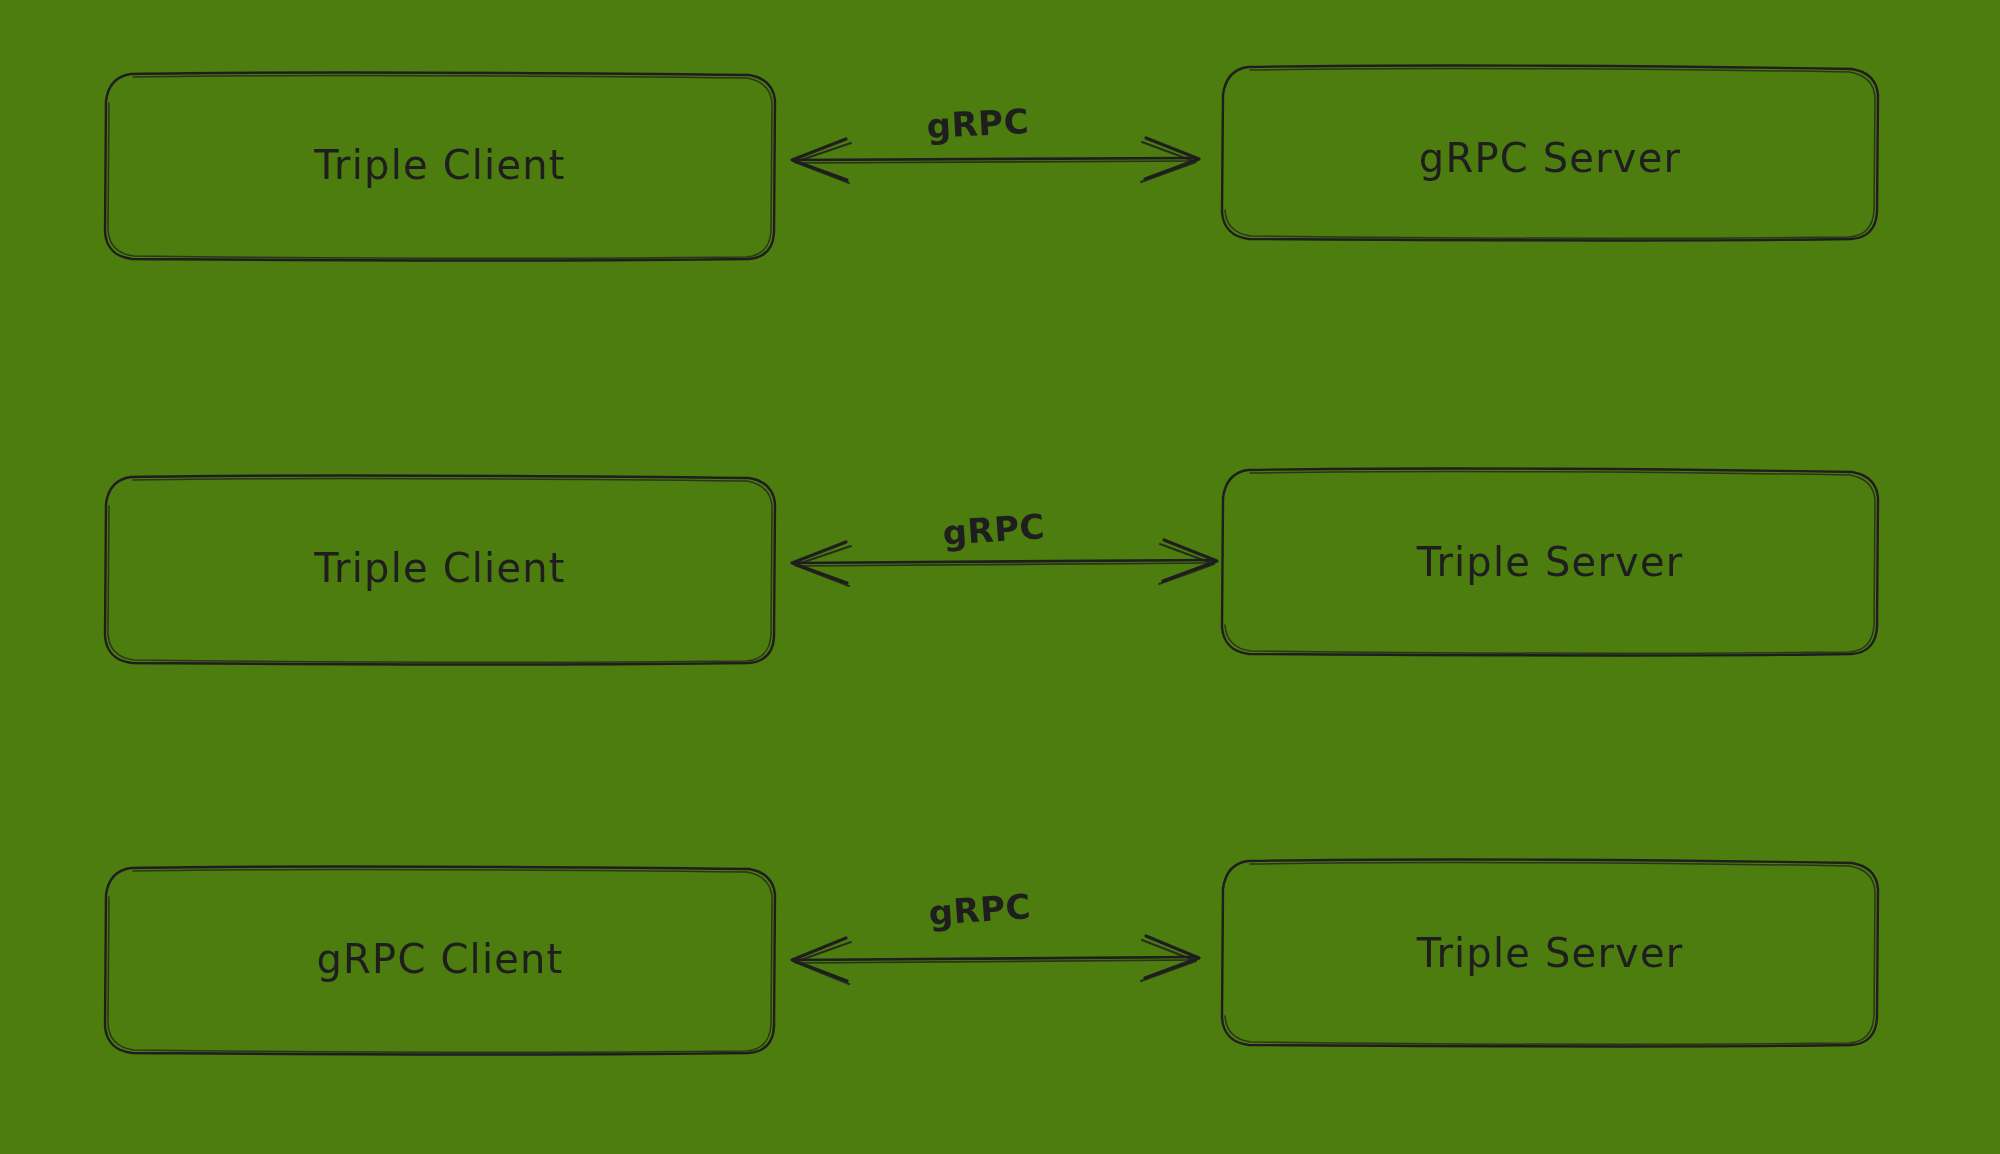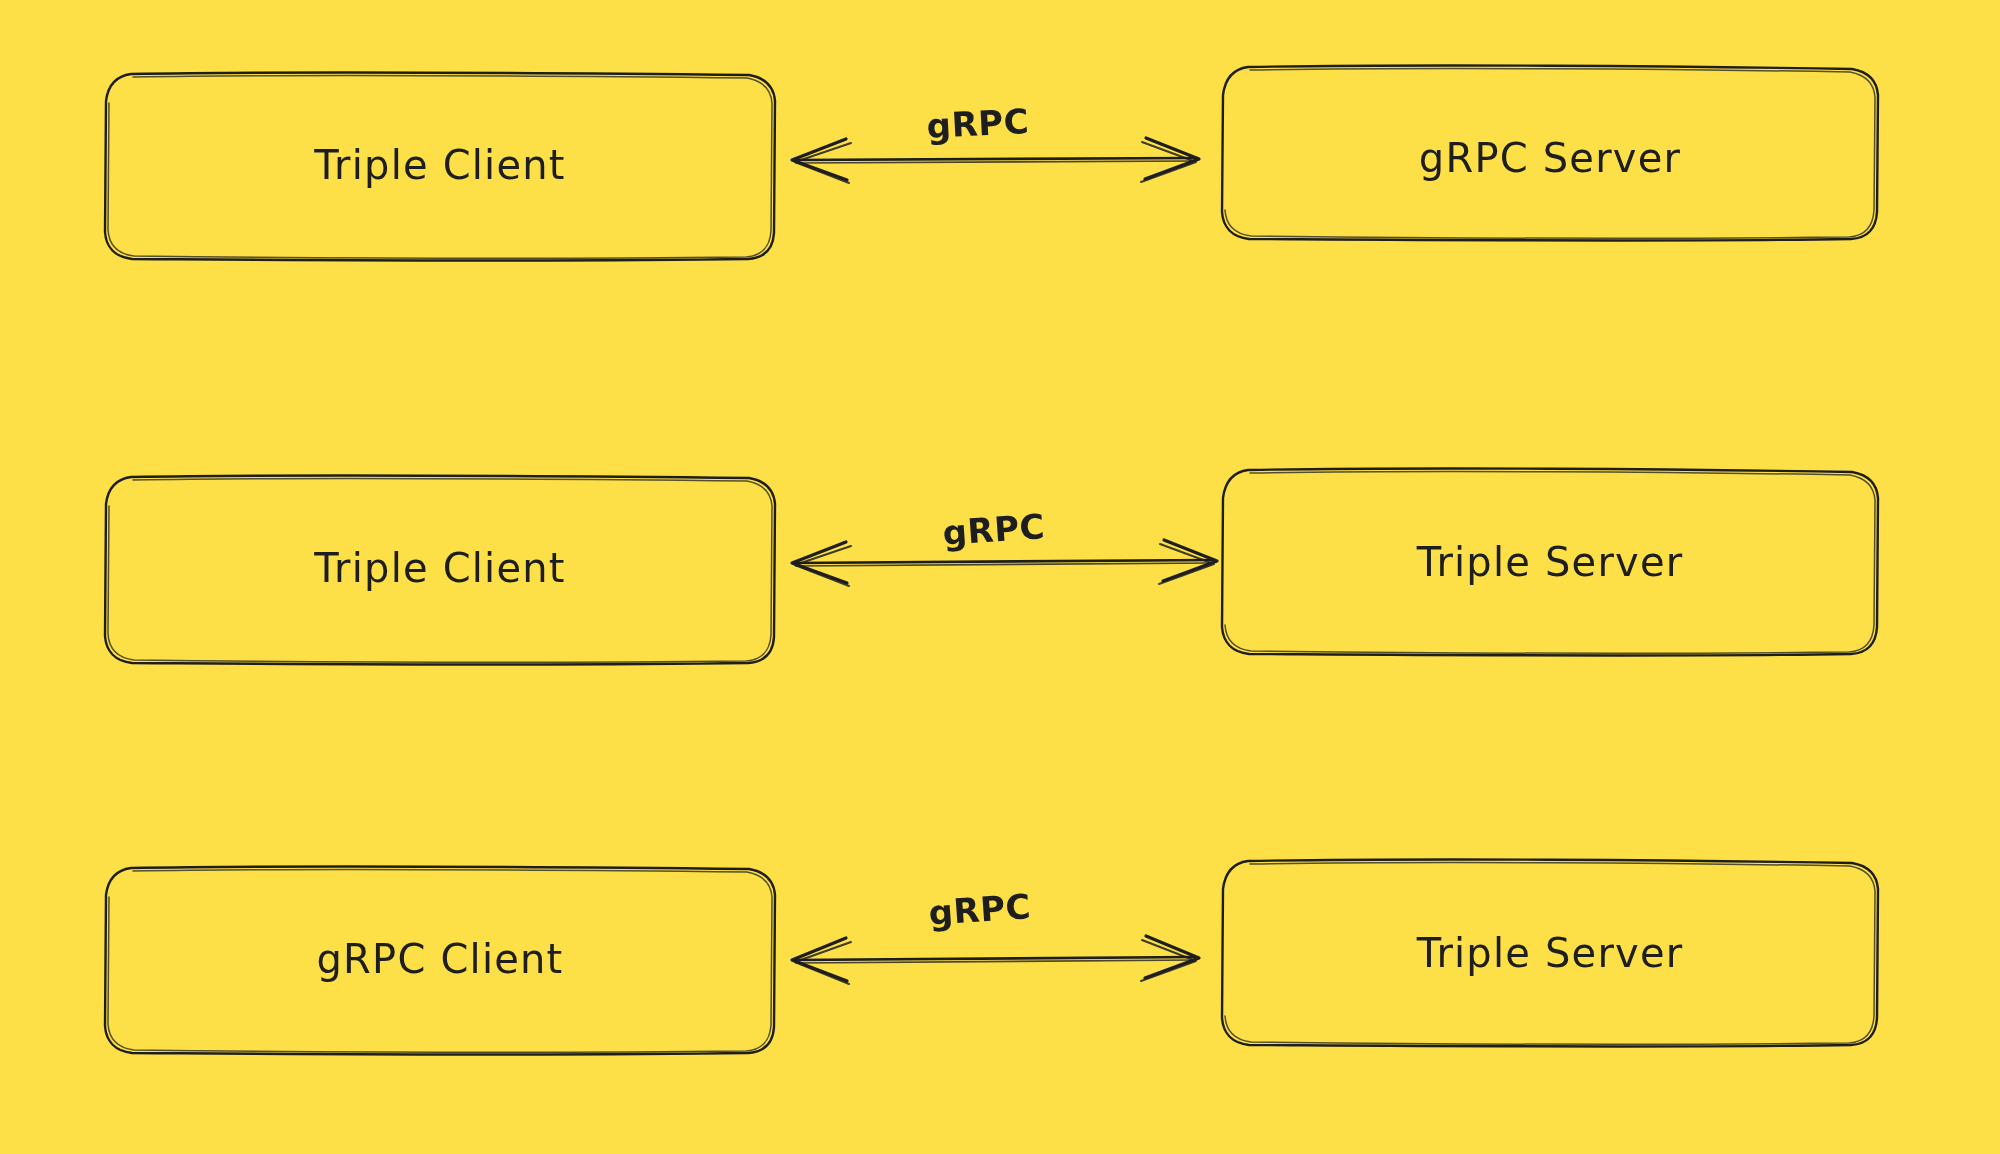--- a/index.html
+++ b/index.html
@@ -5,21 +5,21 @@
 <style>
   html, body {
     margin: 0;
     padding: 0;
     background: #fafafa;
   }
   #canvas {
     position: relative;
     width: 2000px;
     height: 1154px;
-    background: #fde047;
+    background: #4d7c0f;
     overflow: hidden;
     font-family: "DejaVu Sans", sans-serif;
   }
   #diagram-svg {
     position: absolute;
     left: 0;
     top: 0;
     width: 2000px;
     height: 1154px;
     display: block;

